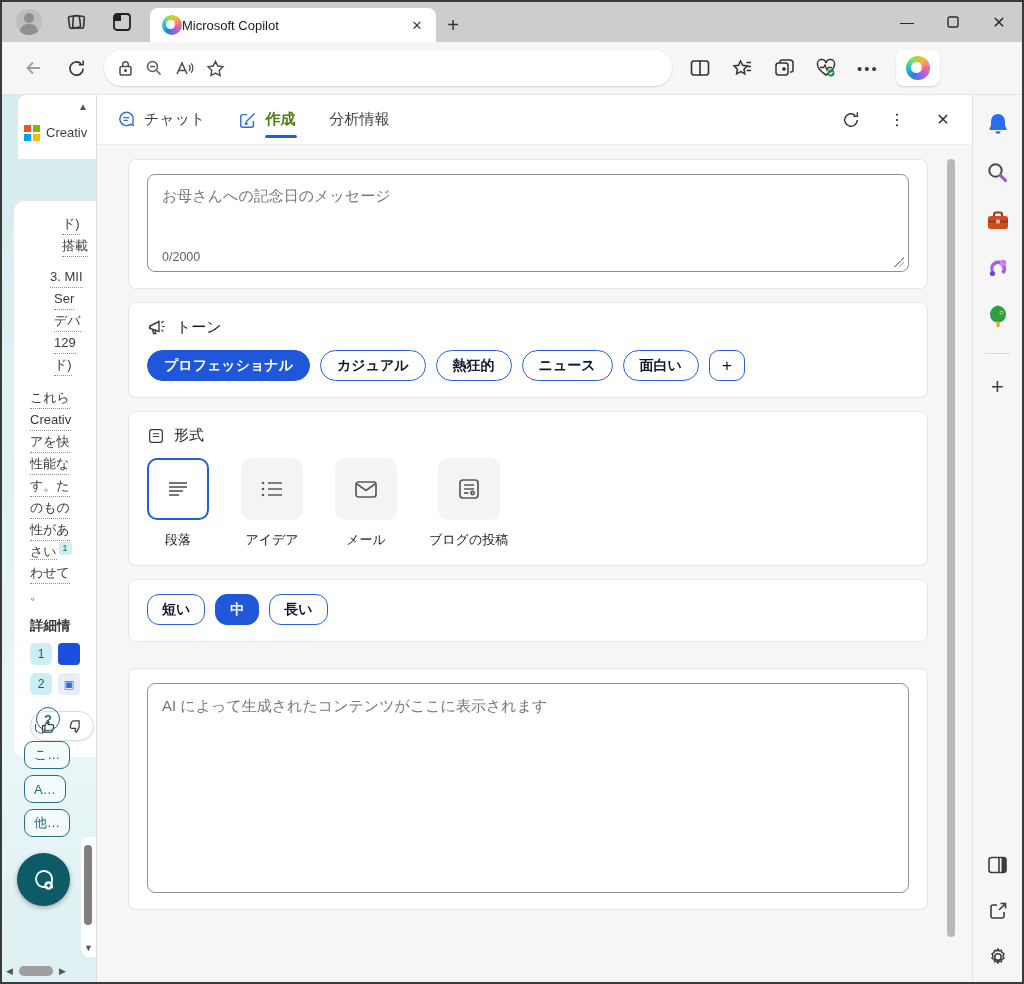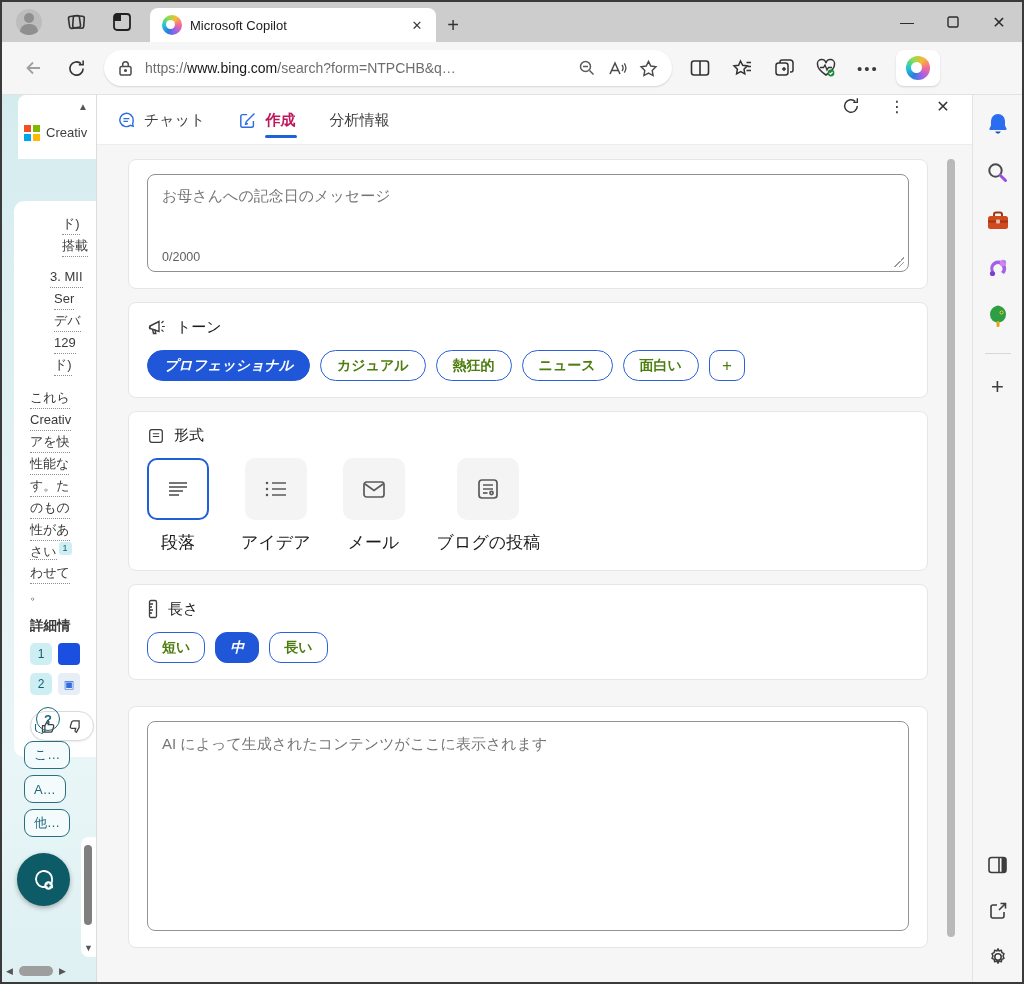--- a/index.html
+++ b/index.html
@@ -6,21 +6,21 @@
   html,body { width:1024px; height:984px; }
   body { font-family:"Liberation Sans","DejaVu Sans",sans-serif; background:#2f2f2f; }
   .window { position:relative; width:1024px; height:984px; border:2px solid #3a3a3a; background:#fff; overflow:hidden; }
 
   
   .tabbar { height:40px; background:#cdcdcd; display:flex; align-items:flex-end; }
   .tabbar-icons { display:flex; align-items:center; gap:24px; padding:0 18px 0 14px; height:40px; }
   .avatar { width:26px; height:26px; border-radius:50%; background:#bdbdbd; position:relative; overflow:hidden; }
   .avatar::before { content:""; position:absolute; top:4px; left:8px; width:10px; height:10px; border-radius:50%; background:#8f8f8f; }
   .avatar::after { content:""; position:absolute; top:15px; left:4px; width:18px; height:12px; border-radius:8px 8px 0 0; background:#8f8f8f; }
-  .tab { width:286px; height:34px; background:#fff; border-radius:8px 8px 0 0; display:flex; align-items:center; gap:8px; padding:0 8px 0 12px; }
+  .tab { width:286px; height:34px; background:#fff; border-radius:8px 8px 0 0; display:flex; align-items:center; gap:0; padding:0 8px 0 12px; }
   .tab-title { flex:1; font-size:13px; color:#1b1b1b; white-space:nowrap; overflow:hidden; }
   .tab-close { width:22px; height:22px; display:flex; align-items:center; justify-content:center; font-size:13px; color:#3c3c3c; border-radius:4px; }
   .newtab { width:34px; height:34px; display:flex; align-items:center; justify-content:center; font-size:20px; color:#333; }
   .win-controls { margin-left:auto; display:flex; height:40px; }
   .win-btn { width:46px; height:40px; display:flex; align-items:center; justify-content:center; color:#2c2c2c; font-size:14px; }
   .copilot-logo { width:20px; height:20px; border-radius:50%; background:conic-gradient(from 210deg,#2a7de1,#24c5d3,#8be04a,#f7b934,#f2699b,#a162e8,#2a7de1); position:relative; flex:0 0 auto; }
   .copilot-logo::after { content:""; position:absolute; left:4px; top:5px; width:9px; height:9px; border-radius:50%; background:#fff; }
 
   
   .toolbar { height:53px; background:#f6f6f6; display:flex; align-items:center; gap:14px; padding:0 8px 0 18px; border-bottom:1px solid #e2e2e2; }
@@ -62,43 +62,43 @@
   .newtopic { position:absolute; left:15px; top:758px; width:53px; height:53px; border-radius:50%; background:#0d5b66; display:flex; align-items:center; justify-content:center; box-shadow:0 2px 5px rgba(0,0,0,.3); }
   .strip-vscroll { position:absolute; right:0; top:742px; width:15px; height:120px; background:#fff; border-radius:8px 0 0 8px; }
   .strip-vthumb { position:absolute; left:3px; top:8px; width:8px; height:80px; background:#7f7f7f; border-radius:4px; }
   .strip-darr { position:absolute; right:3px; top:848px; font-size:9px; color:#555; }
   .strip-hscroll { position:absolute; left:4px; bottom:4px; right:6px; height:14px; display:flex; align-items:center; gap:6px; }
   .strip-hthumb { width:34px; height:10px; background:#9e9e9e; border-radius:5px; }
   .harr { font-size:9px; color:#555; }
 
   
   .panel { flex:1; background:#f6f6f6; position:relative; overflow:hidden; border-left:1px solid #dcdcdc; }
-  .panel-header { height:50px; background:#fff; border-bottom:1px solid #ececec; display:flex; align-items:flex-start; padding:0 18px 0 20px; }
+  .panel-header { height:50px; background:#fff; border-bottom:1px solid #ececec; display:flex; align-items:center; padding:0 18px 0 20px; }
   .ptab { display:flex; align-items:center; gap:8px; font-size:15px; color:#3f3f3f; margin-right:34px; position:relative; height:50px; }
-  .ptab.active { color:#be185d; font-weight:bold; }
+  .ptab.active { color:#4d7c0f; font-weight:bold; }
   .ptab.active::after { content:""; position:absolute; left:26px; right:-2px; bottom:7px; height:3px; border-radius:2px; background:#1c63d6; }
   .ph-actions { margin-left:auto; display:flex; align-items:center; gap:24px; color:#333; }
   .ph-btn { width:22px; height:22px; display:flex; align-items:center; justify-content:center; font-size:16px; }
   .panel-body { padding:14px 44px 0 31px; }
   .panel-vthumb { position:absolute; right:17px; top:64px; width:8px; height:778px; background:#b9b9b9; border-radius:4px; }
 
   .card { background:#fff; border:1px solid #e6e6e6; border-radius:8px; padding:14px 18px 16px; margin-bottom:13px; }
   .sec-label { display:flex; align-items:center; gap:9px; font-size:15px; color:#1b1b1b; margin-bottom:13px; }
   .textarea { position:relative; border:1px solid #8f8f8f; border-radius:8px; height:98px; padding:12px 14px; }
   .ta-ph { font-size:15px; color:#767676; }
   .ta-count { position:absolute; left:14px; bottom:7px; font-size:12.5px; color:#5f5f5f; }
   .ta-resize { position:absolute; right:4px; bottom:4px; width:10px; height:10px;
     background:linear-gradient(135deg,transparent 0 50%,#9a9a9a 50% 57%,transparent 57% 71%,#9a9a9a 71% 78%,transparent 78%); }
   .pills { display:flex; gap:10px; }
-  .pill { height:31px; padding:0 16px; border:1px solid #2a60de; border-radius:16px; color:#4d7c0f; font-size:14px; font-weight:bold; display:flex; align-items:center; background:#fff; white-space:nowrap; }
-  .pill.sel { background:#2057d8; border-color:#2057d8; color:#fff;font-style:italic; }
+  .pill { height:31px; padding:0 16px; border:1px solid #2a60de; border-radius:16px; color:#0f172a; font-size:14px; font-weight:bold; display:flex; align-items:center; background:#fff; white-space:nowrap; }
+  .pill.sel { background:#2057d8; border-color:#2057d8; color:#fff; }
   .pill.add { padding:0 12px; border-radius:10px; font-weight:normal; font-size:17px; }
   .pill.sq { border-radius:12px; padding:0 14px; }
   .fmt-row { display:flex; gap:32px; }
-  .fmt-item { display:flex; flex-direction:column; align-items:center; gap:11px; font-size:17px; color:#1b1b1b; }
+  .fmt-item { display:flex; flex-direction:column; align-items:center; gap:11px; font-size:13px; color:#1b1b1b; }
   .tile { width:62px; height:62px; border-radius:10px; background:#f4f4f4; border:2px solid transparent; display:flex; align-items:center; justify-content:center; color:#5a5a5a; }
   .tile.sel { background:#fff; border-color:#1f5fd8; }
   .gen-btn { height:36px; border-radius:18px; background:#c6d6f6; color:#f6f9fe; font-size:15px; font-weight:bold; display:flex; align-items:center; justify-content:center; margin:24px 0 28px; }
   .preview-card { margin-top:26px; margin-bottom:0; }
   .pv-box { border:1px solid #939393; border-radius:8px; height:210px; padding:13px 14px; font-size:15px; color:#767676; }
 
   
   .sidebar { width:50px; flex:0 0 auto; background:#f6f6f6; border-left:1px solid #e4e4e4; display:flex; flex-direction:column; align-items:center; padding:16px 0 12px; }
   .sb-icon { width:26px; height:26px; display:flex; align-items:center; justify-content:center; margin-bottom:22px; }
   .sb-divider { width:26px; height:1px; background:#d7d7d7; margin:2px 0 20px; }
@@ -158,21 +158,20 @@
         </svg>
     </div>
     <div class="addr">
       <span>
         <svg width="15" height="17" viewBox="0 0 15 17" fill="none" stroke="#4e4e4e" stroke-width="1.5">
             <rect x="2" y="6.5" width="11" height="8.5" rx="1.8"></rect>
             <path d="M4.7 6.5 V4.5 a2.8 2.8 0 0 1 5.6 0 V6.5"></path>
             <circle cx="7.5" cy="10.5" r="0.8" fill="#4e4e4e"></circle>
           </svg>
       </span>
-      <span class="url"><span class="dim">https://</span><span class="host">www.bing.com</span><span class="dim">/search?form=NTPCHB&amp;q…</span></span>
       <span>
         <svg width="18" height="18" viewBox="0 0 18 18" fill="none" stroke="#5a5a5a" stroke-width="1.5">
             <circle cx="7.5" cy="7.5" r="5"></circle>
             <path d="M5 7.5 H10 M11.5 11.5 L15.5 15.5"></path>
           </svg>
       </span>
       <span>
         <svg width="19" height="17" viewBox="0 0 19 17" fill="none" stroke="#4a4a4a" stroke-width="1.5">
             <path d="M2 14 L7 3 L12 14 M3.8 10.5 H10.2"></path>
             <path d="M14 5 a5 5 0 0 1 0 6 M16.3 3.4 a8 8 0 0 1 0 9.2" stroke-width="1.3"></path>
@@ -393,27 +392,20 @@
                     <circle cx="16.5" cy="17" r="1.6"></circle>
                     <path d="M8 17 H12.5"></path>
                   </svg>
               </div>
               <span>ブログの投稿</span>
             </div>
           </div>
         </div>
 
         <div class="card">
-          <div class="sec-label">
-            <svg width="12" height="20" viewBox="0 0 12 20" fill="none" stroke="#3d3d3d" stroke-width="1.3">
-                <rect x="2.5" y="1.5" width="7" height="17" rx="1.5"></rect>
-                <path d="M2.5 5 H6 M2.5 8 H5 M2.5 11 H6 M2.5 14 H5"></path>
-              </svg>
-            <span>長さ</span>
-          </div>
           <div class="pills">
             <div class="pill sq">短い</div>
             <div class="pill sq sel">中</div>
             <div class="pill sq">長い</div>
           </div>
         </div>
 
 
         <div class="card preview-card">
           <div class="pv-box">

